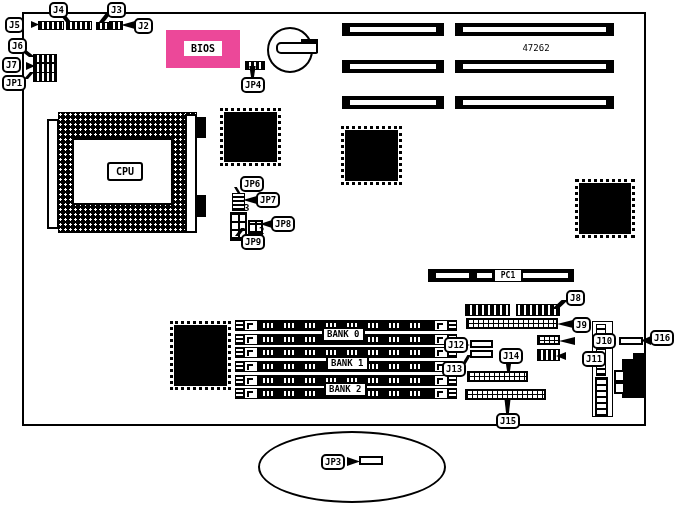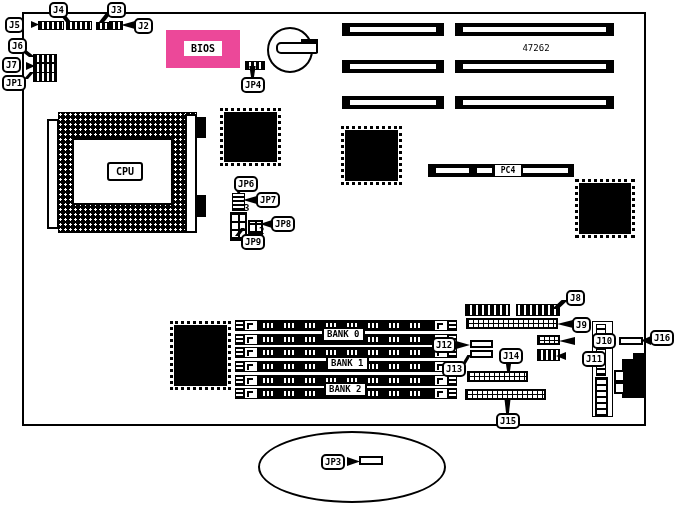--- a/index.html
+++ b/index.html
@@ -113,25 +113,25 @@
   <div class="qfp" style="left:345px;top:130px;width:53px;height:51px"></div>
   <div class="qfp" style="left:579px;top:183px;width:52px;height:51px"></div>
   <div class="qfp" style="left:174px;top:325px;width:53px;height:61px"></div>
 
   <div class="stripe-h" style="left:232px;top:193px;width:11px;height:16px"></div>
   <div class="grid2" style="left:230px;top:212px;width:13px;height:25px"></div>
   <div class="grid2" style="left:248px;top:220px;width:11px;height:11px"></div>
   <div class="pin-num" style="left:244px;top:204px">3</div>
   <div class="pin-num" style="left:259px;top:227px">2</div>
 
-  <div class="pc" style="top:164px">
+  <div class="pc" style="top:269px">
     <span class="sg s1"></span>
       <span class="sg s2"></span>
       <span class="sg s3"></span>
-    <span class="plabel">PC4</span>
+    <span class="plabel">PC1</span>
     </div>
 
   <div class="simm" style="top:320px">
       <span class="cap"></span>
       <span class="clip"></span>
       <span class="bar"></span>
       <span class="clip"></span>
       <span class="cap"></span>
     </div>
   <div class="simm" style="top:334px">
@@ -200,29 +200,29 @@
   <div class="whitebar" style="left:359px;top:456px;width:20px;height:5px"></div>
 
   <div class="lbl" style="left:49px;top:2px">J4</div>
   <div class="lbl" style="left:107px;top:2px">J3</div>
   <div class="lbl" style="left:5px;top:17px">J5</div>
   <div class="lbl" style="left:134px;top:18px">J2</div>
   <div class="lbl" style="left:8px;top:38px">J6</div>
   <div class="lbl" style="left:2px;top:57px">J7</div>
   <div class="lbl" style="left:2px;top:75px">JP1</div>
   <div class="lbl" style="left:241px;top:77px">JP4</div>
-  <div class="lbl" style="left:234px;top:176px">JP6</div>
+  <div class="lbl" style="left:240px;top:176px">JP6</div>
   <div class="lbl" style="left:256px;top:192px">JP7</div>
   <div class="lbl" style="left:271px;top:216px">JP8</div>
   <div class="lbl" style="left:241px;top:234px">JP9</div>
   <div class="lbl" style="left:566px;top:290px">J8</div>
   <div class="lbl" style="left:572px;top:317px">J9</div>
   <div class="lbl" style="left:592px;top:333px">J10</div>
   <div class="lbl" style="left:582px;top:351px">J11</div>
-  <div class="lbl" style="left:432px;top:337px">J12</div>
+  <div class="lbl" style="left:444px;top:337px">J12</div>
   <div class="lbl" style="left:442px;top:361px">J13</div>
   <div class="lbl" style="left:499px;top:348px">J14</div>
   <div class="lbl" style="left:496px;top:413px">J15</div>
   <div class="lbl" style="left:650px;top:330px">J16</div>
   <div class="lbl" style="left:321px;top:454px">JP3</div>
 
   <div class="tail sl-a" style="left:58px;top:12px;width:13px;height:10px"></div>
   <div class="tail sl-b" style="left:99px;top:12px;width:13px;height:10px"></div>
   <div class="tail ar-r" style="left:31px;top:21px;width:8px;height:7px"></div>
   <div class="tail ar-l" style="left:121px;top:21px;width:14px;height:8px"></div>

